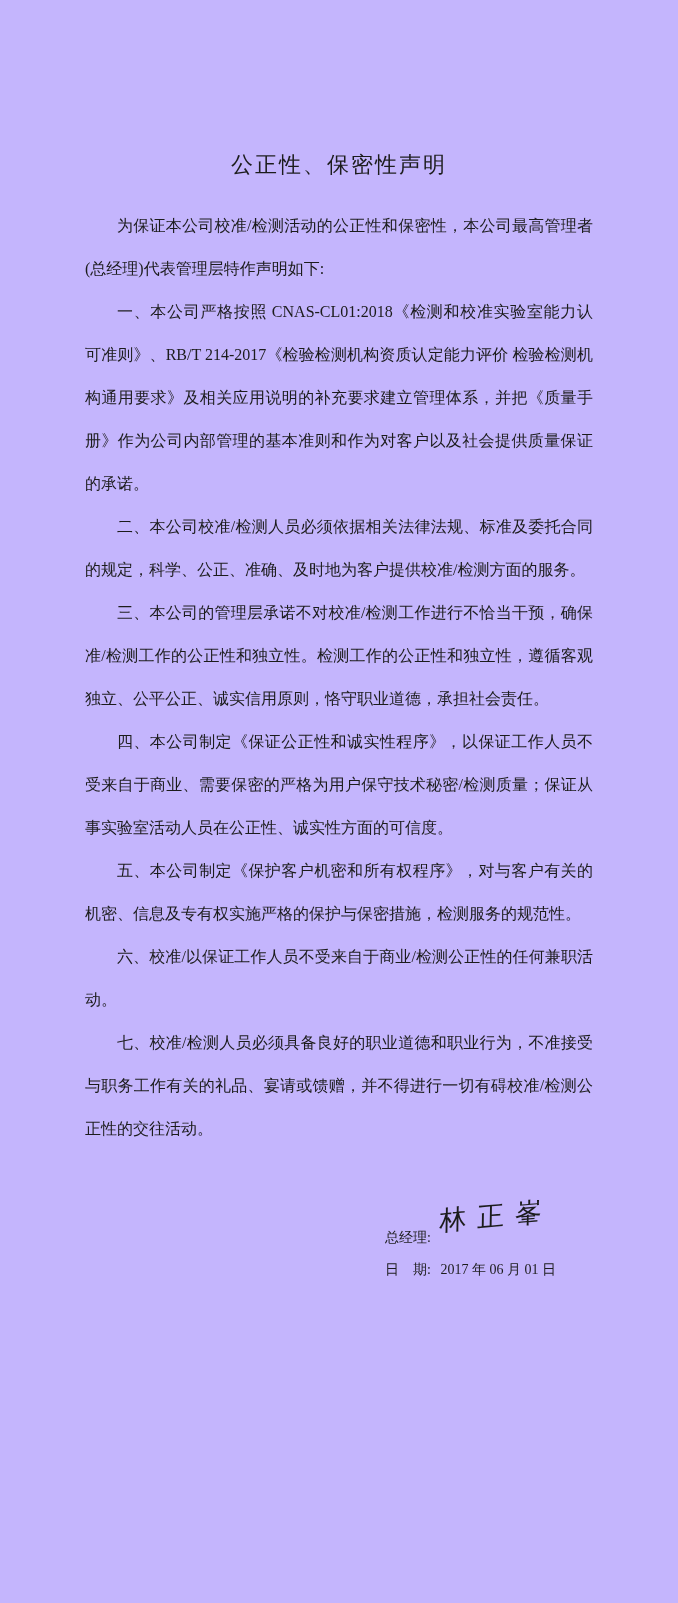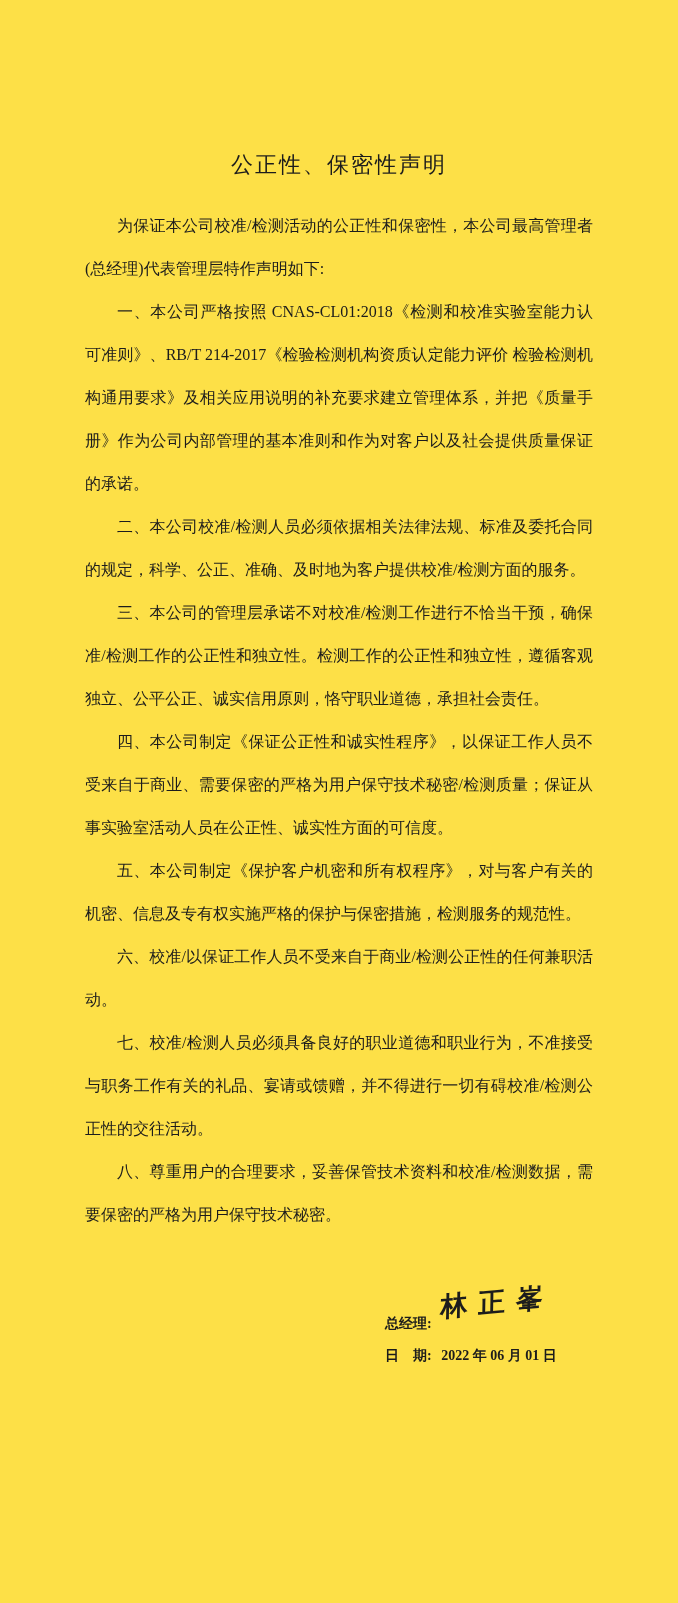--- a/index.html
+++ b/index.html
@@ -4,21 +4,21 @@
 <style>
   html, body {
     margin: 0;
     padding: 0;
     background: #ffffff;
   }
   .page {
     position: relative;
     width: 678px;
     height: 1603px;
-    background: #fde047;
+    background: #c4b5fd;
     overflow: hidden;
     font-family: "Liberation Serif", "DejaVu Serif", serif;
     color: #1c1c1c;
   }
   .content {
     width: 508px;
     margin: 0 auto;
     padding-top: 150px;
   }
   .doc-title {
@@ -38,21 +38,20 @@
     word-break: break-word;
   }
   .closing {
     text-align: left;
   }
   .sig-block {
     margin-top: 52px;
     margin-left: 300px;
     width: 208px;
     font-size: 14px;
-    font-weight: bold;
   }
   .sig-row {
     display: flex;
     align-items: center;
     height: 48px;
     white-space: nowrap;
   }
   .sig-label {
     flex: 0 0 auto;
     align-self: flex-end;
@@ -86,27 +85,26 @@
     <h1 class="doc-title">公正性、保密性声明</h1>
 
     <p class="para">为保证本公司校准/检测活动的公正性和保密性，本公司最高管理者(总经理)代表管理层特作声明如下:</p>
     <p class="para">一、本公司严格按照 CNAS-CL01:2018《检测和校准实验室能力认可准则》、RB/T 214-2017《检验检测机构资质认定能力评价 检验检测机构通用要求》及相关应用说明的补充要求建立管理体系，并把《质量手册》作为公司内部管理的基本准则和作为对客户以及社会提供质量保证的承诺。</p>
     <p class="para">二、本公司校准/检测人员必须依据相关法律法规、标准及委托合同的规定，科学、公正、准确、及时地为客户提供校准/检测方面的服务。</p>
     <p class="para">三、本公司的管理层承诺不对校准/检测工作进行不恰当干预，确保准/检测工作的公正性和独立性。检测工作的公正性和独立性，遵循客观独立、公平公正、诚实信用原则，恪守职业道德，承担社会责任。</p>
     <p class="para">四、本公司制定《保证公正性和诚实性程序》，以保证工作人员不受来自于商业、需要保密的严格为用户保守技术秘密/检测质量；保证从事实验室活动人员在公正性、诚实性方面的可信度。</p>
     <p class="para">五、本公司制定《保护客户机密和所有权程序》，对与客户有关的机密、信息及专有权实施严格的保护与保密措施，检测服务的规范性。</p>
     <p class="para">六、校准/以保证工作人员不受来自于商业/检测公正性的任何兼职活动。</p>
     <p class="para">七、校准/检测人员必须具备良好的职业道德和职业行为，不准接受与职务工作有关的礼品、宴请或馈赠，并不得进行一切有碍校准/检测公正性的交往活动。</p>
-    <p class="para">八、尊重用户的合理要求，妥善保管技术资料和校准/检测数据，需要保密的严格为用户保守技术秘密。</p>
 
     <div class="sig-block">
       <div class="sig-row">
         <span class="sig-label">总经理:</span>
         <span class="sig-name">林正峯</span>
       </div>
       <div class="date-row">
         <span>日　期:</span>
-        <span class="date-value">2022 年 06 月 01 日</span>
+        <span class="date-value">2017 年 06 月 01 日</span>
       </div>
     </div>
 
   </div>
 </div>
 
 </body></html>

